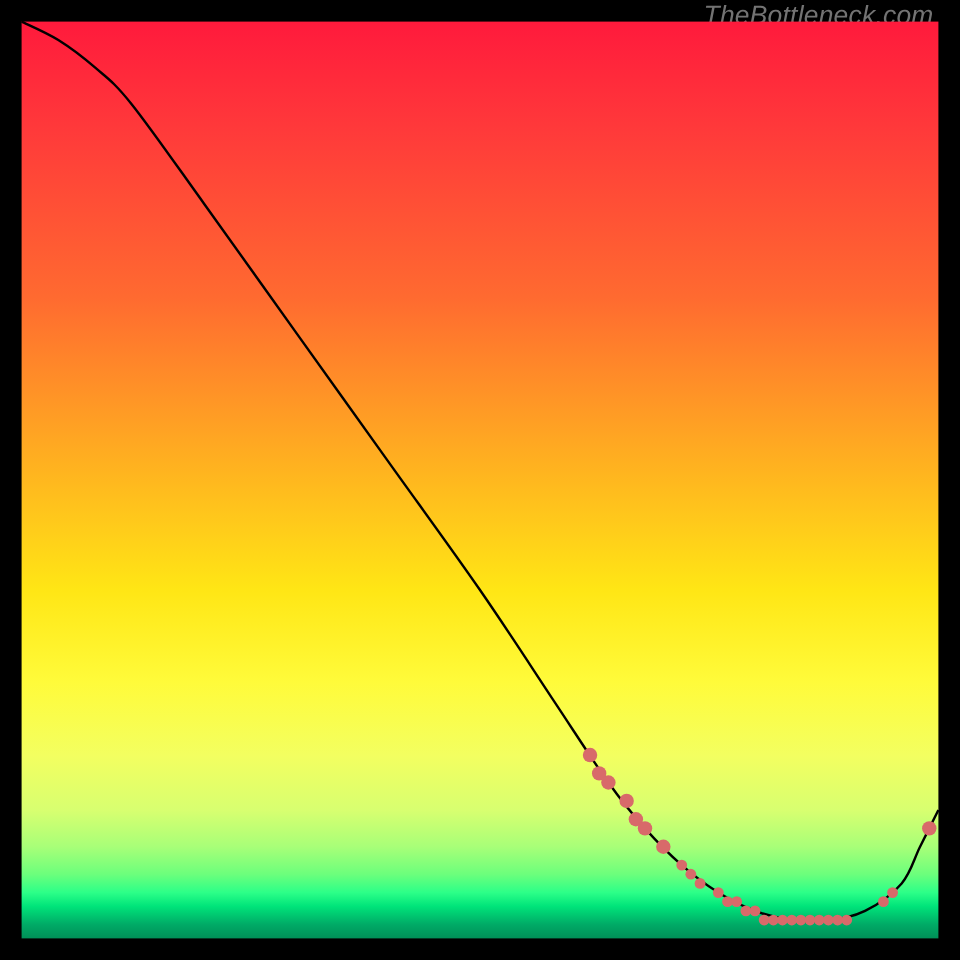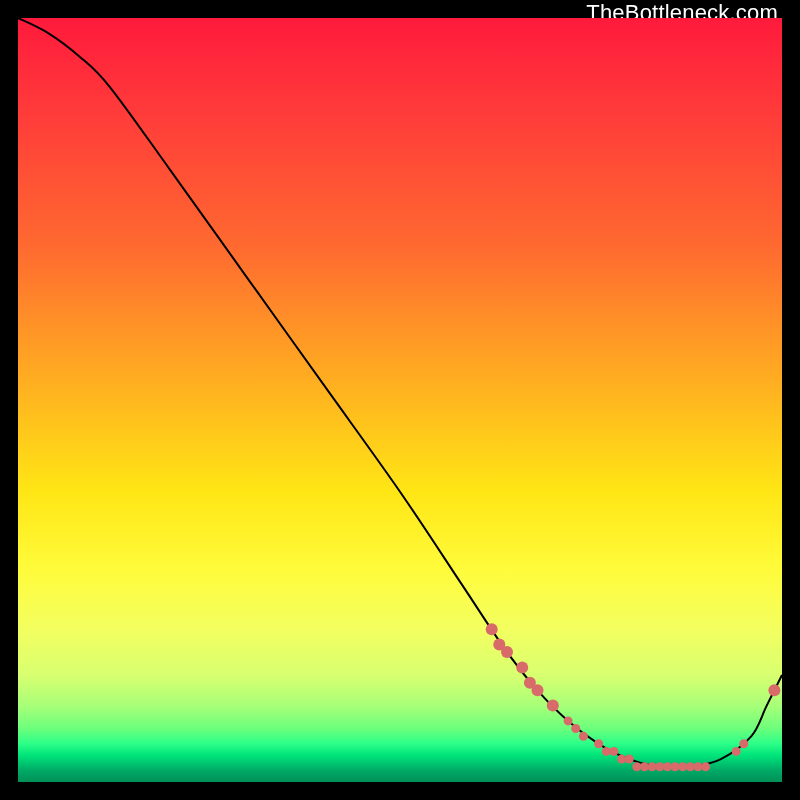--- a/index.html
+++ b/index.html
@@ -39,24 +39,25 @@
       #00e47a 96.5%,
       #00c770 97.5%,
       #00aa66 98.5%,
       #009058 100%
     );
   }
   .watermark {
     position: absolute;
     top: 0px;
     right: 22px;
-    color: #ffffff;
+    color: #737373;
     font-size: 22px;
     letter-spacing: 0.2px;
     user-select: none;
+    font-style: italic;
   }
   svg.curve {
     position: absolute;
     left: 0;
     top: 0;
     width: 764px;
     height: 764px;
     overflow: visible;
   }
   .curve-path {

